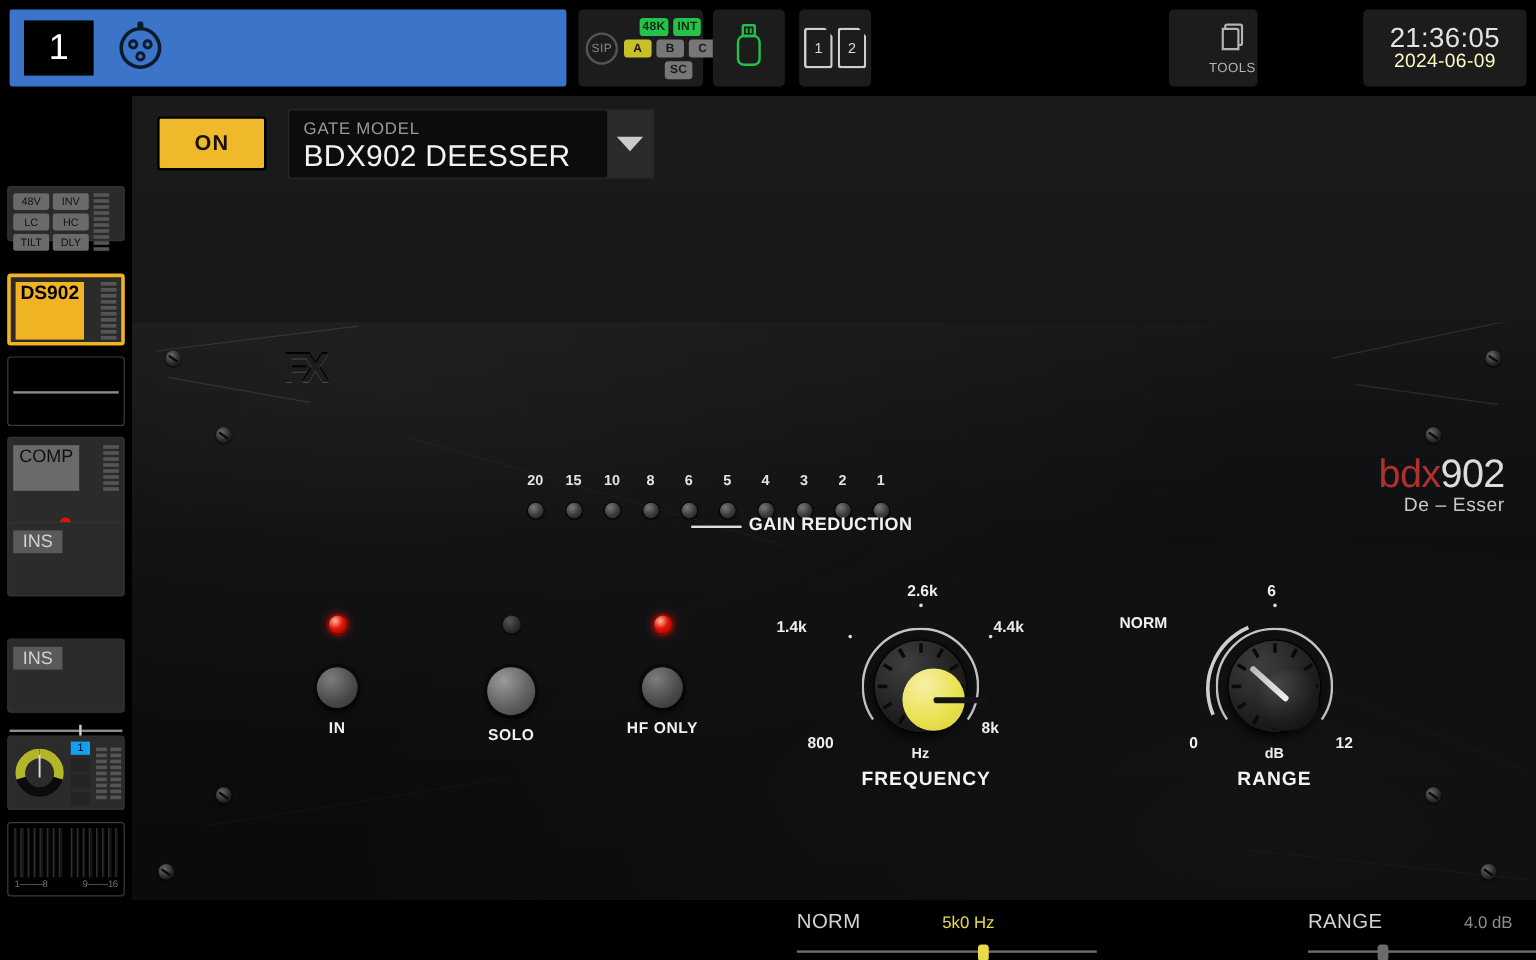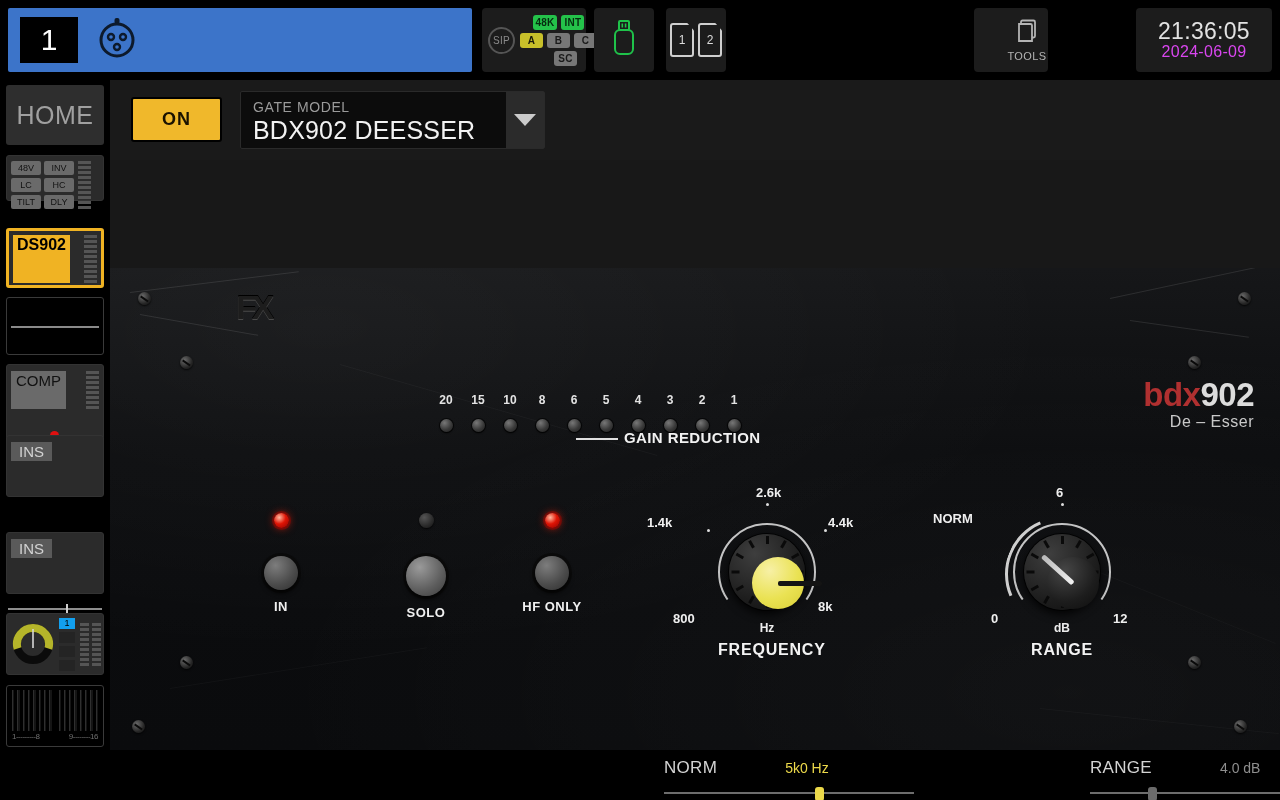--- a/index.html
+++ b/index.html
@@ -62,21 +62,21 @@
     align-items: center; justify-content: center; gap: 2px; padding-left: 32px;
   }
   .tools-label { color: #b4b4b4; font-size: 11px; letter-spacing: .4px; }
 
   .clockbox {
     position: absolute; left: 1136px; top: 8px; width: 136px; height: 64px;
     background: #1c1c1c; border-radius: 4px; display: flex; flex-direction: column;
     align-items: center; justify-content: center;
   }
   .clock-time { color: #e2e2e2; font-size: 23px; letter-spacing: .3px; line-height: 1.05; }
-  .clock-date { color: #d946ef; font-size: 16px; letter-spacing: .3px; }
+  .clock-date { color: #fef9c3; font-size: 16px; letter-spacing: .3px; }
 
   
   .sidebar { position: absolute; left: 0; top: 80px; width: 110px; height: 720px; background: #000; }
   .sb-home {
     position: absolute; left: 6px; top: 5px; width: 98px; height: 60px;
     background: #2e2e2e; border-radius: 3px; color: #a0a0a0; font-size: 25px;
     display: flex; align-items: center; justify-content: center; letter-spacing: .5px;
   }
   .sb-mod {
     position: absolute; left: 6px; width: 98px; background: #2b2b2b;
@@ -174,21 +174,21 @@
     content: ""; position: absolute; left: 2px; top: 5.5px; width: 9px; height: 1.5px;
     background: #0a0a0a; transform: rotate(35deg);
   }
   .fx-logo {
     position: absolute; left: 126px; top: 20px; font-size: 34px; font-weight: bold;
     color: #1d1d1d; letter-spacing: -5px;
     text-shadow: 0 1px 0 #4a4a4a, 0 -1px 0 #000;
   }
 
   .brand { position: absolute; right: 26px; top: 110px; text-align: right; }
-  .brand-main { font-size: 33px; font-weight: bold; letter-spacing: -.5px; line-height: 1; }
+  .brand-main { font-size: 33px; font-weight: normal; letter-spacing: -.5px; line-height: 1; }
   .brand-bdx { color: #b03030; }
   .brand-902 { color: #dcdcdc; }
   .brand-sub { color: #c9c9c9; font-size: 16px; margin-top: 2px; letter-spacing: .5px; }
 
   
   .gr { position: absolute; left: 320px; top: 125px; }
   .gr-scale { display: flex; gap: 0; }
   .gr-scale span {
     width: 32px; text-align: center; color: #e3e3e3; font-size: 12px; font-weight: bold;
   }
@@ -343,21 +343,20 @@
       <span class="tools-label">TOOLS</span>
     </div>
 
     <div class="clockbox">
       <div class="clock-time">21:36:05</div>
       <div class="clock-date">2024-06-09</div>
     </div>
   </div>
 
   <div class="sidebar">
-    <div class="sb-home">HOME</div>
 
     <div class="sb-mod sb-pre">
       <div class="pre-wrap">
         <div class="pre-badges">
           <div class="pre-brow">
             <span class="pre-b">48V</span>
             <span class="pre-b">INV</span>
           </div>
           <div class="pre-brow">
             <span class="pre-b">LC</span>

